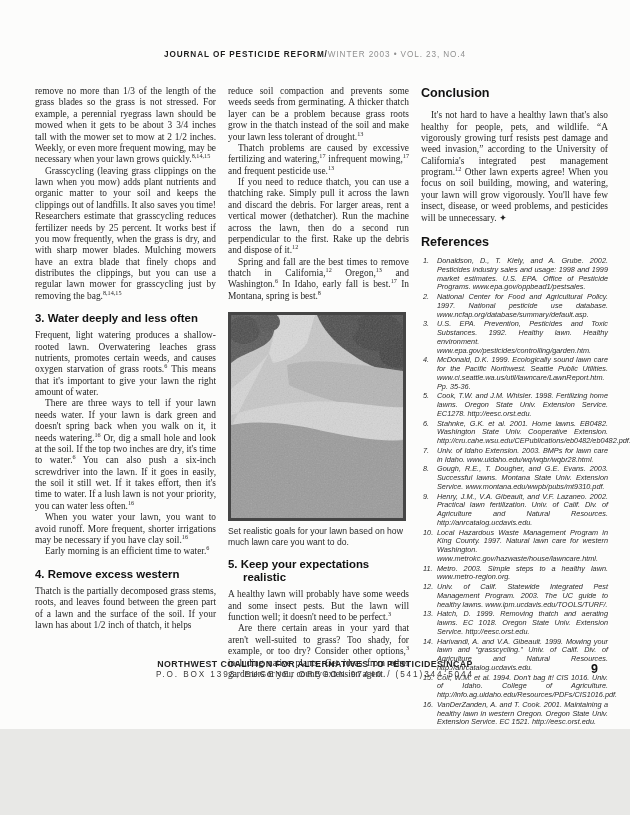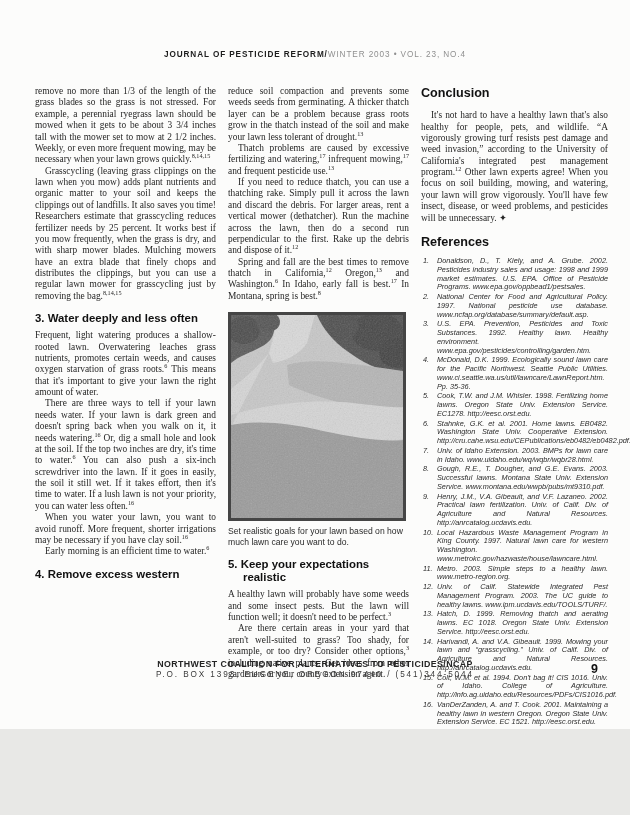--- a/index.html
+++ b/index.html
@@ -75,20 +75,21 @@
 
     <div class="col col-1">
       <p class="cont">remove no more than 1/3 of the length of the grass blades so the grass is not stressed. For example, a perennial ryegrass lawn should be mowed when it gets to be about 3 3/4 inches tall with the mower set to mow at 2 1/2 inches. Weekly, or even more frequent mowing, may be necessary when your lawn grows quickly.<sup>8,14,15</sup></p>
       <p>Grasscycling (leaving grass clippings on the lawn when you mow) adds plant nutrients and organic matter to your soil and keeps the clippings out of landfills. It also saves you time! Researchers estimate that grasscycling reduces fertilizer needs by 25 percent. It works best if you mow frequently, when the grass is dry, and with sharp mower blades. Mulching mowers have an extra blade that finely chops and distributes the clippings, but you can use a regular lawn mower for grasscycling just by removing the bag.<sup>8,14,15</sup></p>
       <div class="sec-head"><span>3.</span> <span>Water deeply and less often</span></div>
       <p class="cont">Frequent, light watering produces a shallow-rooted lawn. Overwatering leaches grass nutrients, promotes certain weeds, and causes oxygen starvation of grass roots.<sup>6</sup> This means that it's important to give your lawn the right amount of water.</p>
       <p>There are three ways to tell if your lawn needs water. If your lawn is dark green and doesn't spring back when you walk on it, it needs watering.<sup>16</sup> Or, dig a small hole and look at the soil. If the top two inches are dry, it's time to water.<sup>6</sup> You can also push a six-inch screwdriver into the lawn. If it goes in easily, the soil it still wet. If it takes effort, then it's time to water. If a lush lawn is not your priority, you can water less often.<sup>16</sup></p>
       <p>When you water your lawn, you want to avoid runoff. More frequent, shorter irrigations may be necessary if you have clay soil.<sup>16</sup></p>
       <p>Early morning is an efficient time to water.<sup>6</sup></p>
       <div class="sec-head"><span>4.</span> <span>Remove excess western</span></div>
+      <p class="cont">Thatch is the partially decomposed grass stems, roots, and leaves found between the green part of a lawn and the surface of the soil. If your lawn has about 1/2 inch of thatch, it helps</p>
     </div>
 
     <div class="col col-2">
       <p class="cont">reduce soil compaction and prevents some weeds seeds from germinating. A thicker thatch layer can be a problem because grass roots grow in the thatch instead of the soil and make your lawn less tolerant of drought.<sup>13</sup></p>
       <p>Thatch problems are caused by excessive fertilizing and watering,<sup>17</sup> infrequent mowing,<sup>17</sup> and frequent pesticide use.<sup>13</sup></p>
       <p>If you need to reduce thatch, you can use a thatching rake. Simply pull it across the lawn and discard the debris. For larger areas, rent a vertical mower (dethatcher). Run the machine across the lawn, then do a second run perpendicular to the first. Rake up the debris and dispose of it.<sup>12</sup></p>
       <p>Spring and fall are the best times to remove thatch in California,<sup>12</sup> Oregon,<sup>13</sup> and Washington.<sup>6</sup> In Idaho, early fall is best.<sup>17</sup> In Montana, spring is best.<sup>8</sup></p>
 
       <div class="photo">
         <svg width="172" height="203" viewBox="0 0 172 203" xmlns="http://www.w3.org/2000/svg">

